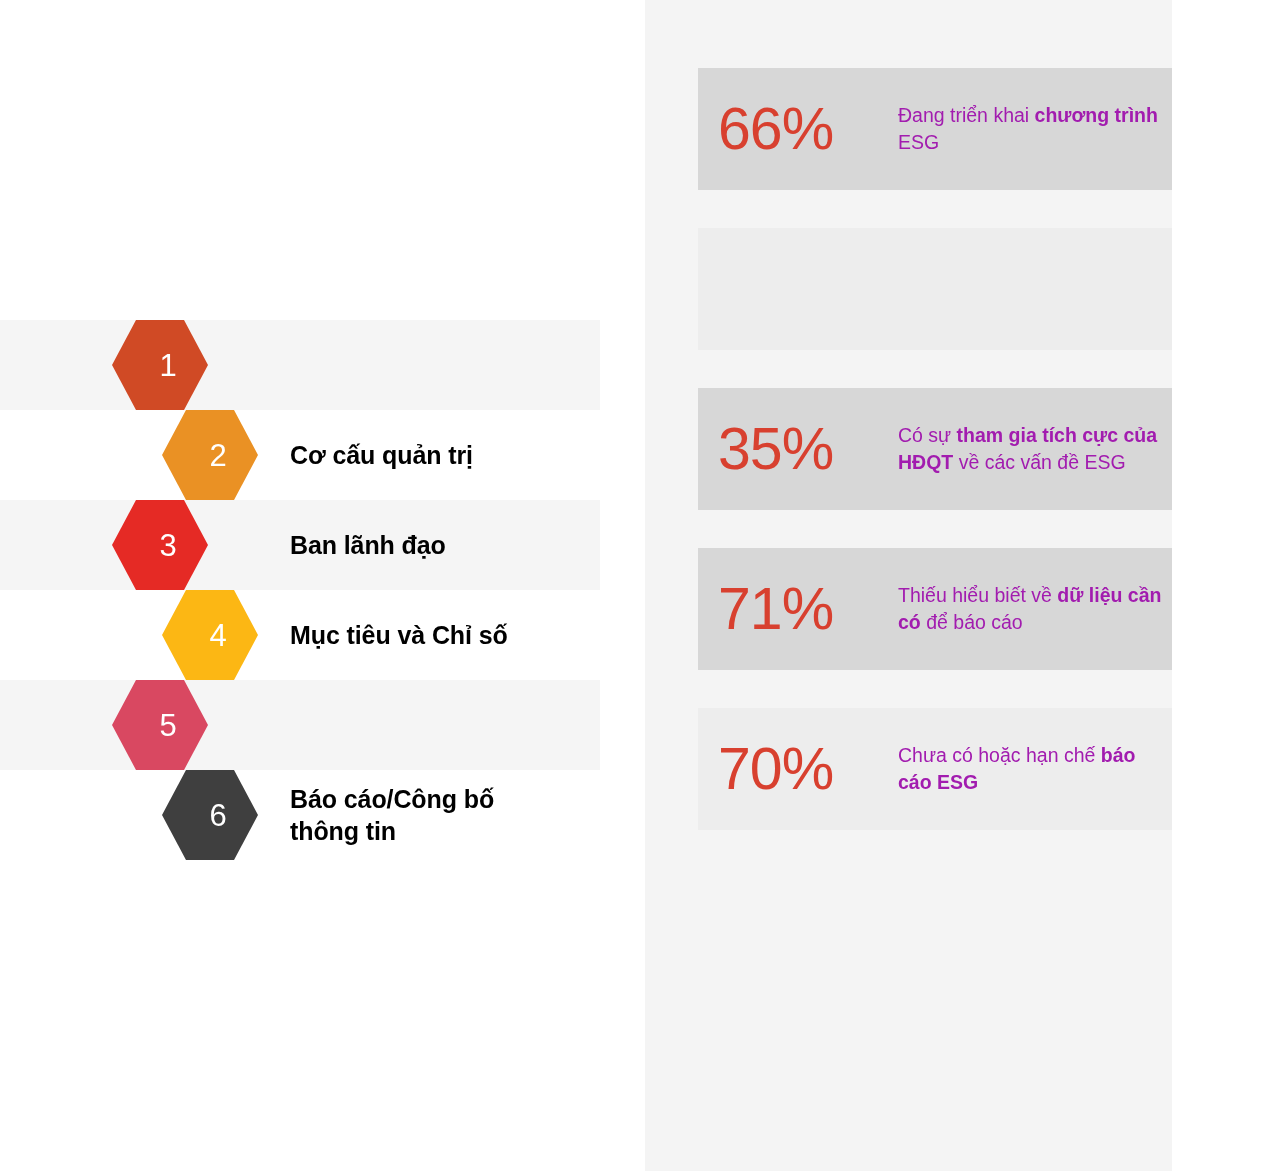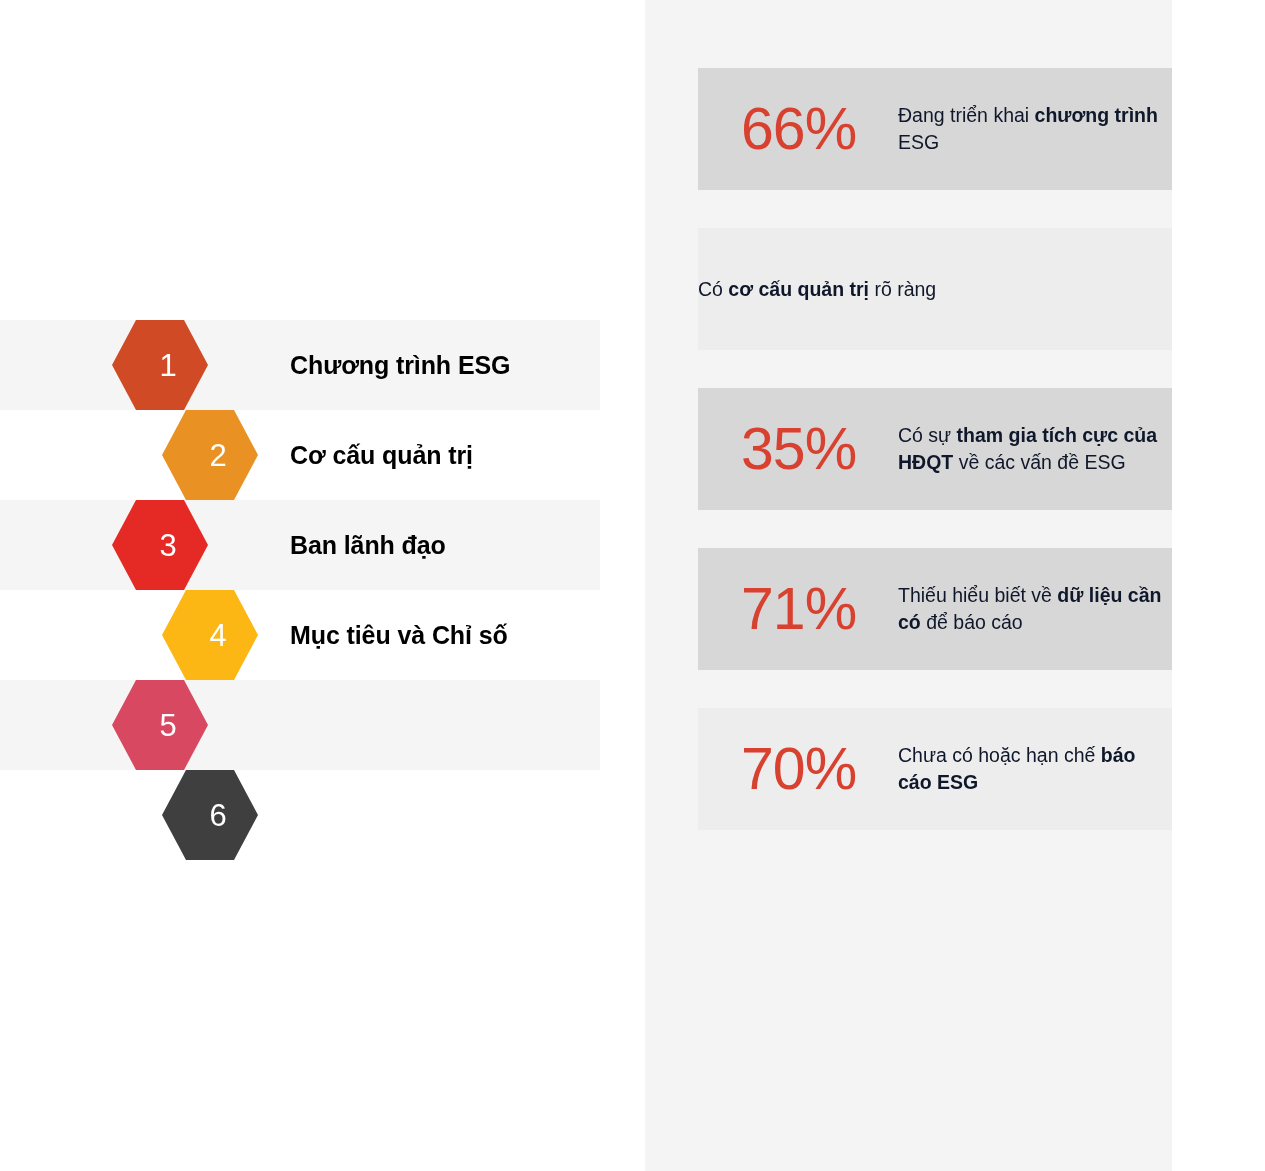--- a/index.html
+++ b/index.html
@@ -105,48 +105,47 @@
     display: flex;
     align-items: center;
   }
   .stat-card.tone-dark  { background: #d7d7d7; }
   .stat-card.tone-light { background: #ededed; }
 
   .stat-pct {
     width: 200px;
     flex: 0 0 200px;
     text-align: left;
-    padding-left: 43px;
+    padding-left: 20px;
     box-sizing: border-box;
     font-size: 59px;
     font-weight: 300;
     color: #d8402f;
     line-height: 1;
     letter-spacing: -1px;
   }
 
   .stat-text {
     flex: 1 1 auto;
     font-size: 19.5px;
     line-height: 1.37;
-    color: #0f172a;
+    color: #a21caf;
     padding-right: 9px;
   }
   .stat-text b { font-weight: 700; }
 </style>
 </head>
 <body>
 
 <div id="left-panel">
   <div id="steps-list">
       <div class="step-row shaded">
         <div class="hex pos-left" style="background: rgb(208, 74, 37);">
           <span class="hex-num">1</span>
         </div>
-        <div class="step-label">Chương trình ESG</div>
       </div>
       <div class="step-row">
         <div class="hex pos-right" style="background: rgb(234, 145, 36);">
           <span class="hex-num">2</span>
         </div>
         <div class="step-label">Cơ cấu quản trị</div>
       </div>
       <div class="step-row shaded">
         <div class="hex pos-left" style="background: rgb(229, 42, 37);">
           <span class="hex-num">3</span>
@@ -161,32 +160,33 @@
       </div>
       <div class="step-row shaded">
         <div class="hex pos-left" style="background: rgb(217, 72, 97);">
           <span class="hex-num">5</span>
         </div>
       </div>
       <div class="step-row">
         <div class="hex pos-right" style="background: rgb(63, 63, 63);">
           <span class="hex-num">6</span>
         </div>
+        <div class="step-label">Báo cáo/Công bố
+thông tin</div>
       </div>
     </div>
 </div>
 
 <div id="right-panel">
   <div id="stats-list">
       <div class="stat-card tone-dark">
         <div class="stat-pct">66%</div>
         <div class="stat-text"><span>Đang triển khai </span><b>chương trình </b><span>ESG</span></div>
       </div>
       <div class="stat-card tone-light">
-        <div class="stat-text"><span>Có </span><b>cơ cấu quản trị </b><span>rõ ràng</span></div>
       </div>
       <div class="stat-card tone-dark">
         <div class="stat-pct">35%</div>
         <div class="stat-text"><span>Có sự </span><b>tham gia tích cực của HĐQT </b><span>về các vấn đề ESG</span></div>
       </div>
       <div class="stat-card tone-dark">
         <div class="stat-pct">71%</div>
         <div class="stat-text"><span>Thiếu hiểu biết về </span><b>dữ liệu cần có </b><span>để báo cáo</span></div>
       </div>
       <div class="stat-card tone-light">

